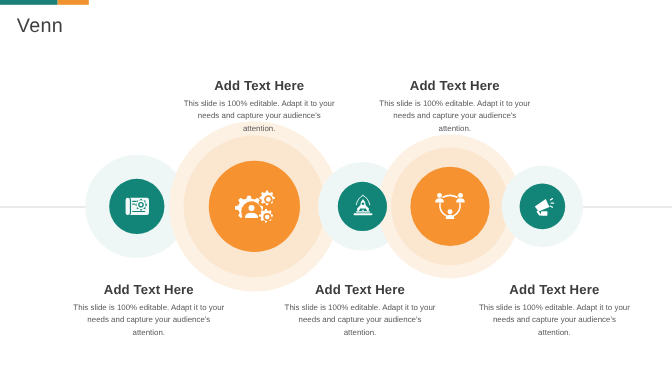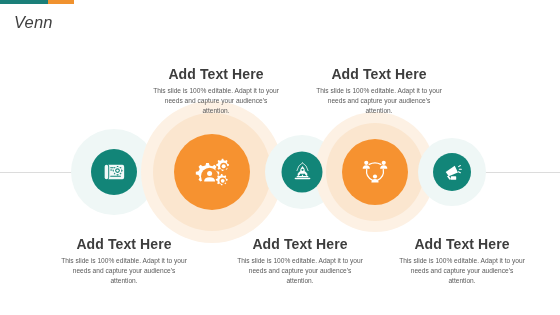--- a/index.html
+++ b/index.html
@@ -44,21 +44,20 @@
   
   .slide-title {
     position: absolute;
     left: 14px;
     top: 13px;
     font-size: 16.5px;
     color: #3f3f3f;
     letter-spacing: 0.2px;
     font-weight: 400;
     white-space: nowrap;
-    font-style: italic;
   }
 
   
   .connector-line {
     position: absolute;
     left: 0;
     top: 172px;
     width: 560px;
     height: 1px;
     background: #dcdcdc;
@@ -95,21 +94,21 @@
   .node svg { display: block; }
 
   
   .textblock {
     position: absolute;
     transform: translateX(-50%);
     text-align: center;
     width: 150px;
   }
   .tb-title {
-    font-size: 14px;
+    font-size: 11px;
     font-weight: bold;
     color: #3d3d3d;
     letter-spacing: 0.1px;
     margin: 0 0 3px 0;
     line-height: 1.2;
   }
   .tb-body {
     font-size: 6.6px;
     color: #5a5a5a;
     line-height: 1.55;

